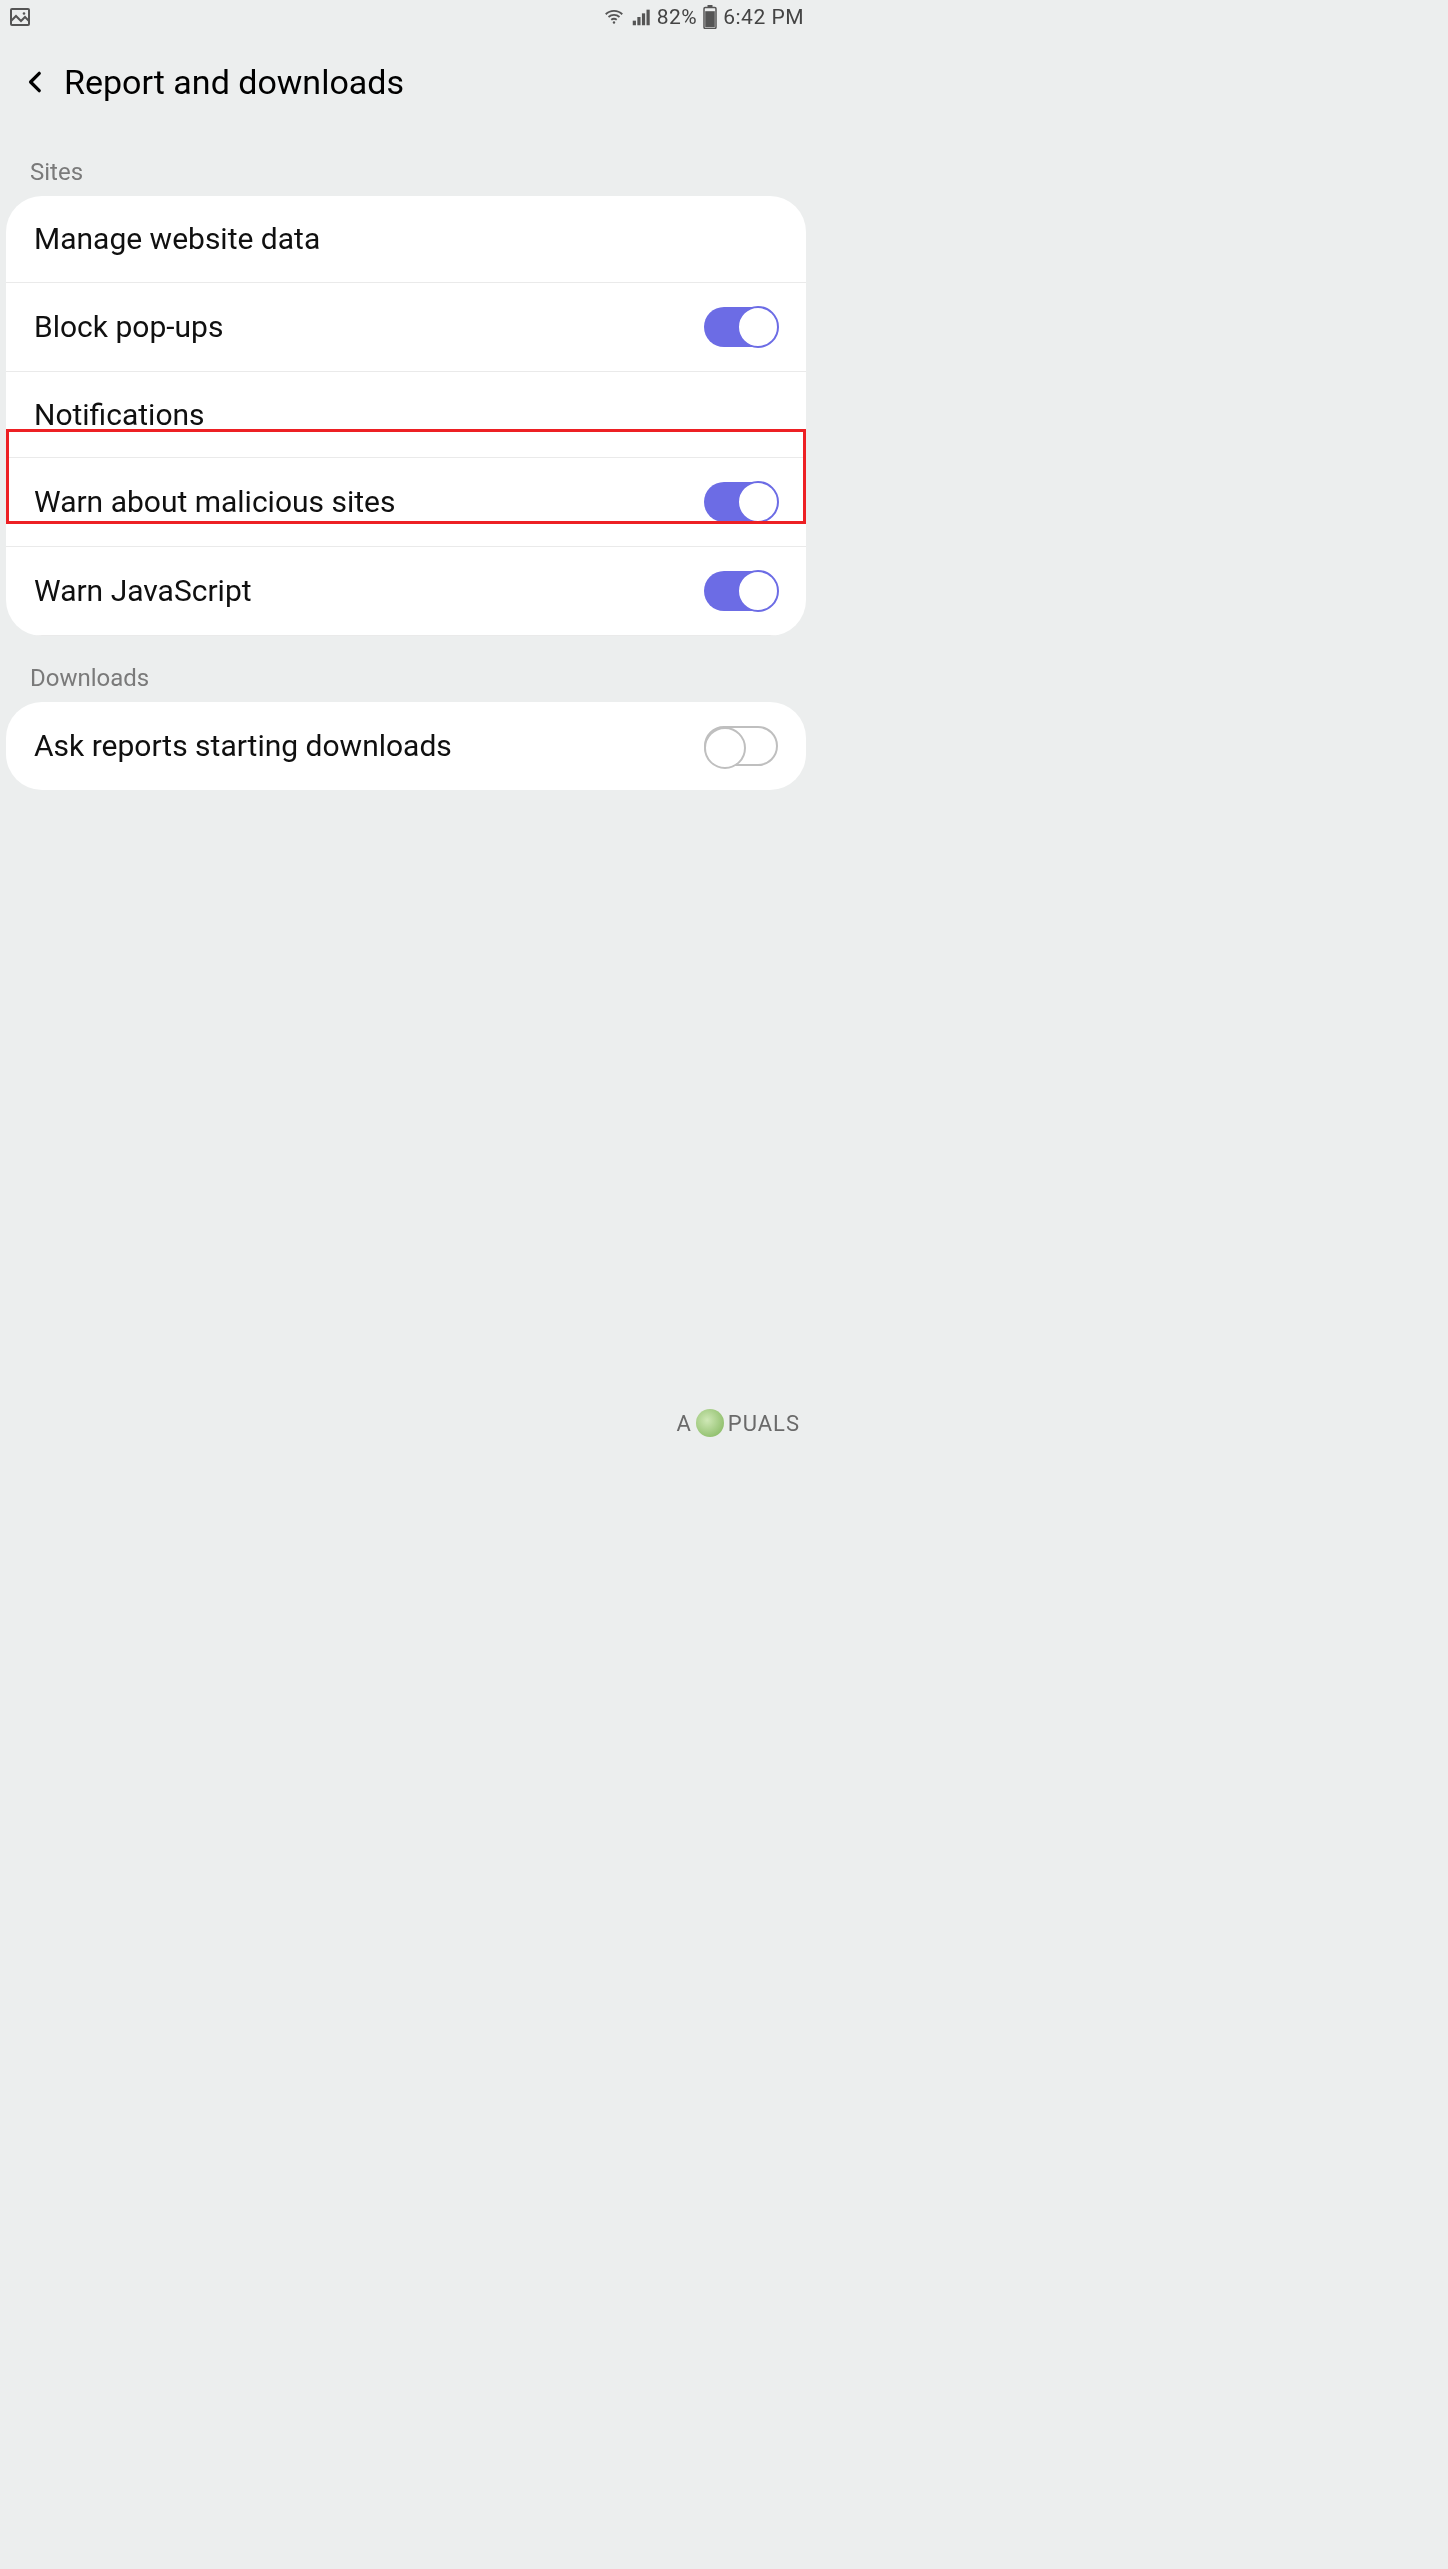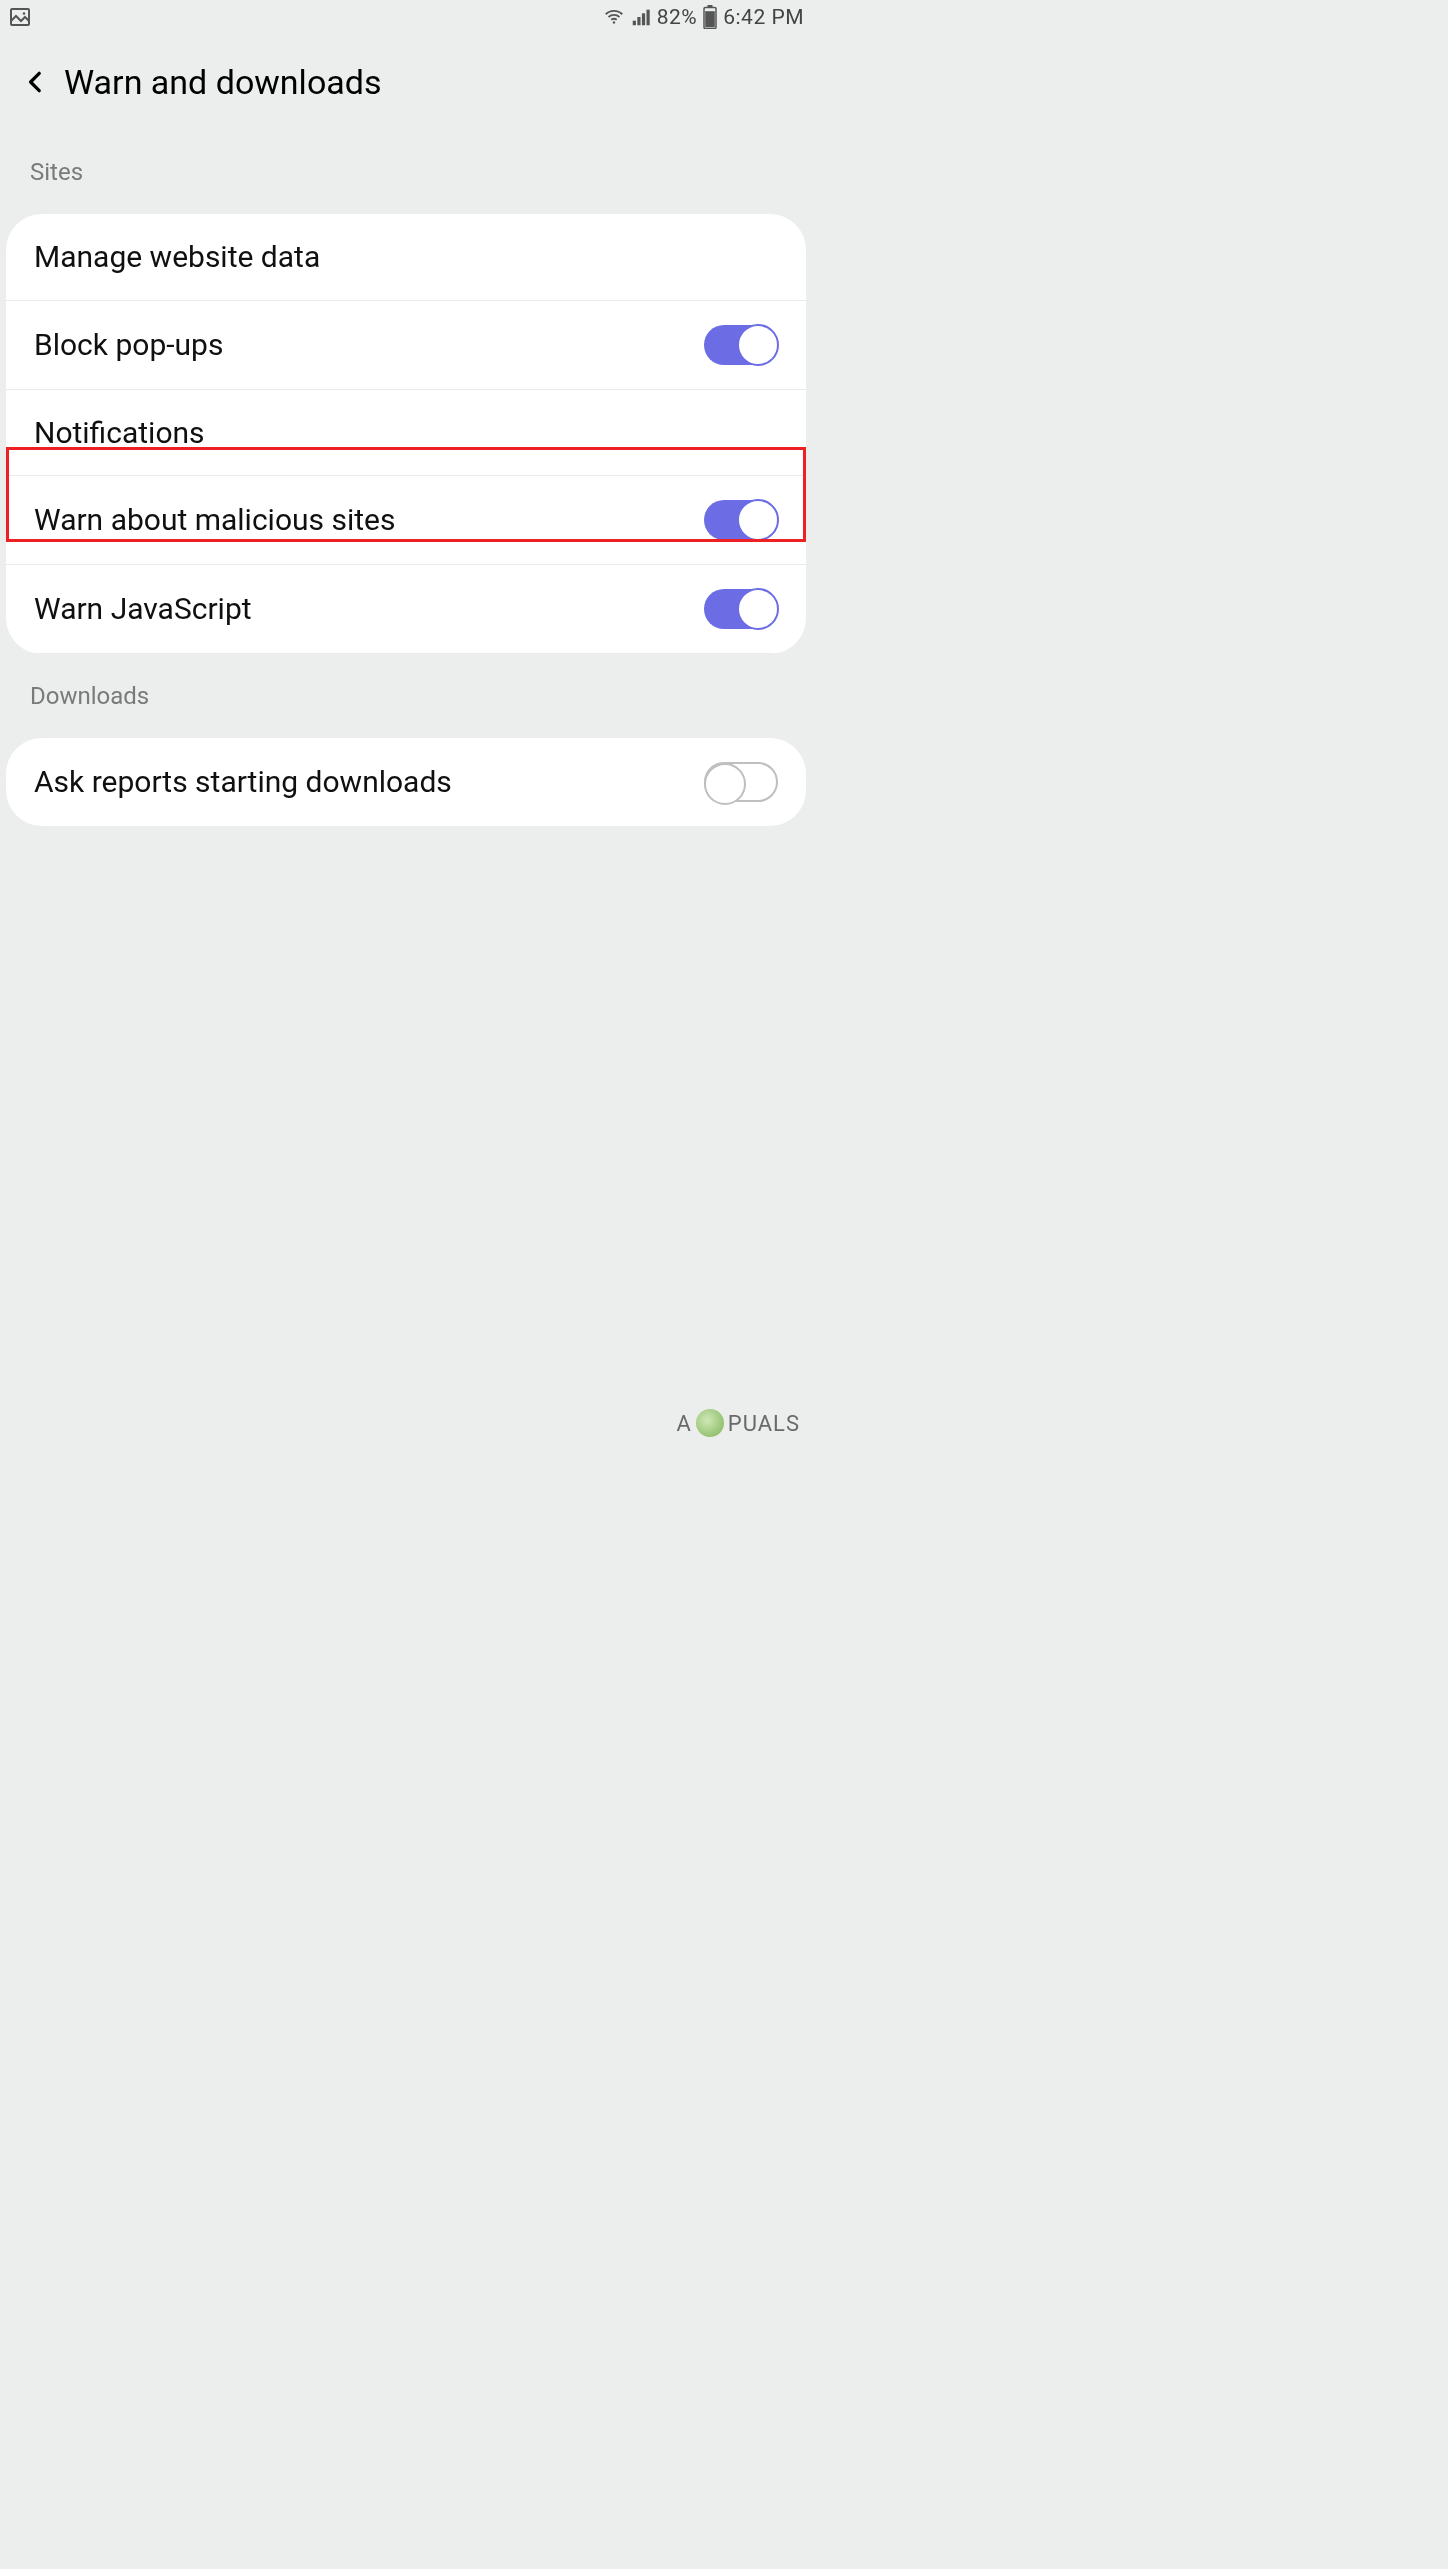--- a/index.html
+++ b/index.html
@@ -42,21 +42,21 @@
       font-size: 34px;
       font-weight: 400;
       color:#000;
       margin-left: 6px;
     }
 
     
     .section-header {
       font-size: 24px;
       color: #7a7a7a;
-      padding: 28px 30px 28px 30px;
+      padding: 28px 30px 10px 30px;
     }
 
     
     .card {
       background:#ffffff;
       border-radius: 36px;
       margin: 0 6px;
       overflow: hidden;
     }
 
@@ -169,21 +169,21 @@
     <span>6:42 PM</span>
   </div>
 </div>
 
 <div class="header">
   <div class="back-btn">
     <svg width="26" height="26" viewBox="0 0 24 24" fill="none" stroke="#000" stroke-width="3" stroke-linecap="round" stroke-linejoin="round">
       <polyline points="15 4 7 12 15 20"></polyline>
     </svg>
   </div>
-  <div class="header-title">Warn and downloads</div>
+  <div class="header-title">Report and downloads</div>
 </div>
 
 <div class="section-header">Sites</div>
 
 <div class="card" style="position:relative;">
   <div class="row">
     <div class="row-body">
       <div class="row-title">Manage website data</div>
     </div>
   </div>

